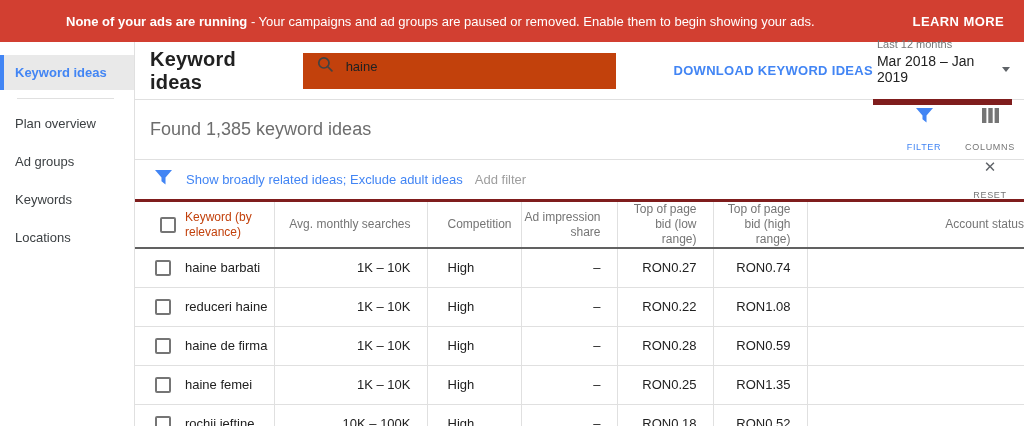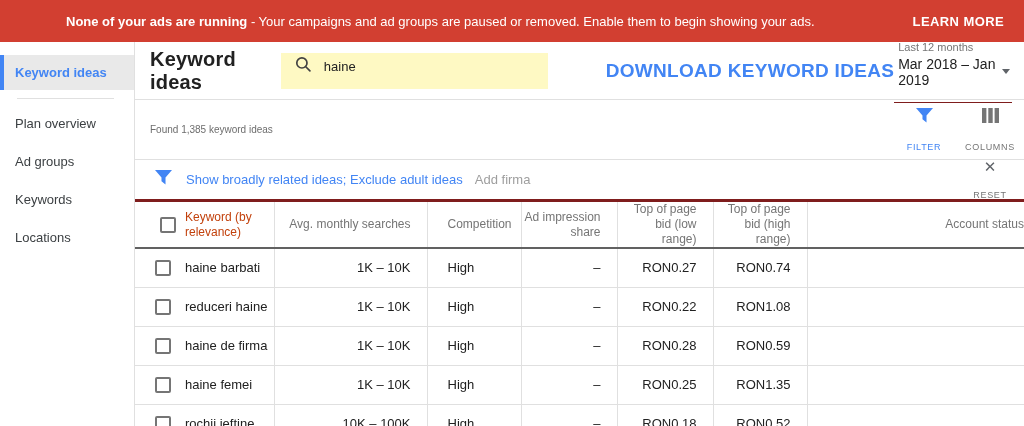--- a/index.html
+++ b/index.html
@@ -26,38 +26,38 @@
                       padding-left:11px; color:var(--accent-blue,#4285f4); font-weight:bold; }
   .side-div { height:1px; background:#e0e0e0; margin:8px 20px 5px 17px; }
 
   
   .main { flex:1 1 auto; display:flex; flex-direction:column; min-width:0; }
 
   
   .topbar { height:58px; flex:0 0 58px; border-bottom:1px solid #e0e0e0;
             display:flex; align-items:center; padding:0 6px 0 15px; }
   .page-title { font-size:20px; font-weight:600; color:#212121; letter-spacing:.2px; }
-  .search-box { margin-left:16px; width:328px; height:36px; background:#fef9c3;
+  .search-box { margin-left:16px; width:328px; height:36px; background:#c2410c;
                 display:flex; align-items:center; padding:0 10px 8px 14px; }
   .search-box svg { flex:0 0 auto; margin-right:12px; }
   .search-input { border:none; background:transparent; outline:none; font-size:13px; color:#212121;
                   font-family:inherit; width:100%; }
-  .download-link { margin-left:58px; color:var(--accent-blue,#4285f4); font-size:19px; font-weight:bold;
+  .download-link { margin-left:58px; color:var(--accent-blue,#4285f4); font-size:13px; font-weight:bold;
                    letter-spacing:.3px; text-decoration:none; white-space:nowrap; }
   .daterange { margin-left:auto; margin-right:6px; width:146px; padding:2px 2px 14px 4px;
-               border-bottom:1px solid #7f1d1d; cursor:pointer; }
+               border-bottom:6px solid #7f1d1d; cursor:pointer; }
   .dr-label { font-size:11px; color:#757575; margin-bottom:3px; }
   .dr-value { font-size:14px; color:#212121; display:flex; align-items:center; }
   .caret { margin-left:auto; width:0; height:0; border-left:4px solid transparent;
            border-right:4px solid transparent; border-top:5px solid #5f6368; }
 
   
   .found-row { height:60px; flex:0 0 60px; border-bottom:1px solid #e0e0e0;
                display:flex; align-items:center; padding:0 8px 0 15px; }
-  .found-text { font-size:10px; color:#6d6d6d; }
+  .found-text { font-size:18px; color:#6d6d6d; }
   .right-tools { margin-left:auto; display:flex; align-items:center; gap:14px; }
   .tool { display:flex; flex-direction:column; align-items:center; gap:16px; min-width:52px;
           background:none; border:none; cursor:pointer; font-family:inherit; padding:2px 0; }
   .tool-label { font-size:9px; letter-spacing:.7px; color:#757575; }
   .tool-label.blue { color:var(--accent-blue,#4285f4); }
   .cols-icon rect { fill:#757575; }
 
   
   .filter-row { height:42px; flex:0 0 42px; border-bottom:3px solid #7f1d1d;
                 display:flex; align-items:center; padding:0 8px 0 20px; }
@@ -153,21 +153,21 @@
         </div>
       </div>
 
       <div class="filter-row">
         <span>
           <svg width="17" height="15" viewBox="0 0 16 14">
               <path d="M0 0h16l-6.1 7.1v6.4l-3.8-2.9V7.1Z" fill="#4285f4"></path>
             </svg>
         </span>
         <a href="#" class="applied-filters">Show broadly related ideas; Exclude adult ideas</a>
-        <span class="add-filter">Add firma</span>
+        <span class="add-filter">Add filter</span>
         <button class="tool reset-tool">
           <span class="x-glyph">✕</span>
           <span class="tool-label">RESET</span>
         </button>
       </div>
 
       <table>
         <colgroup>
           <col style="width:45px">
             <col style="width:94px">

